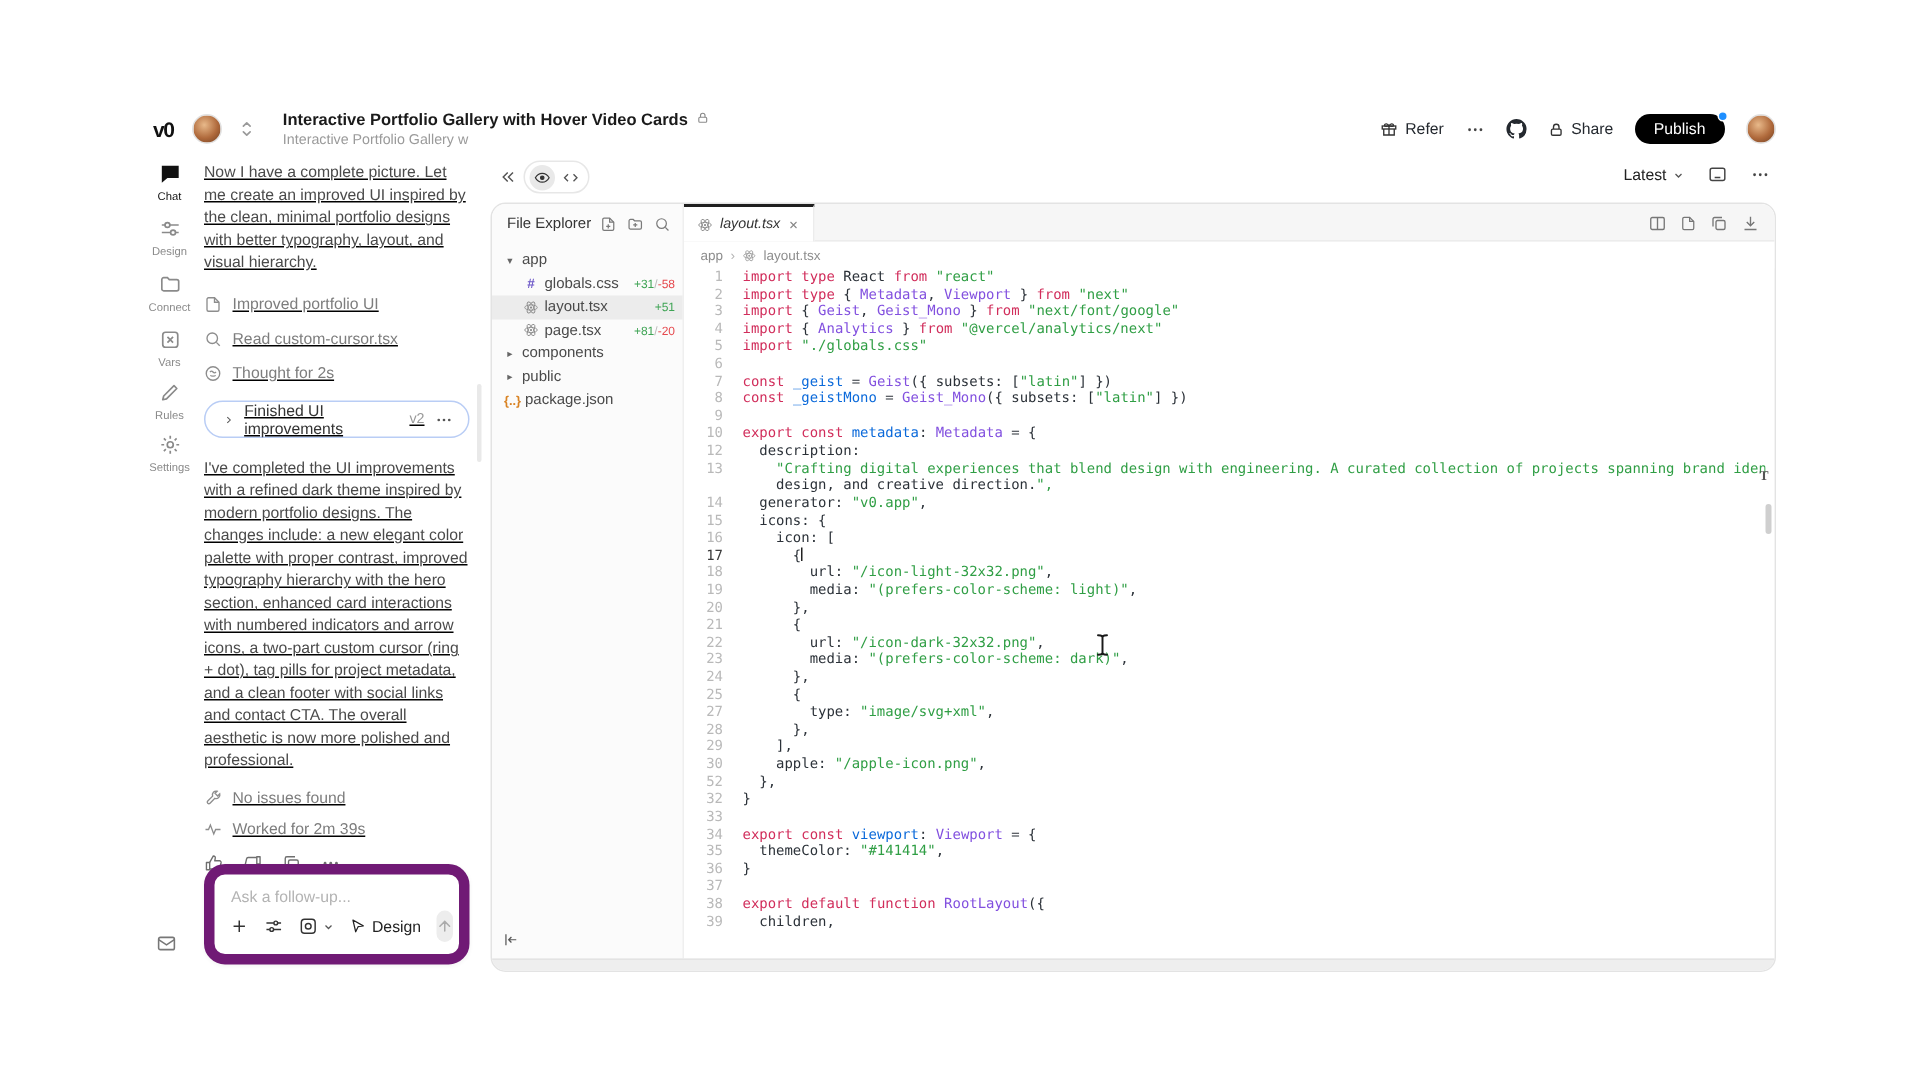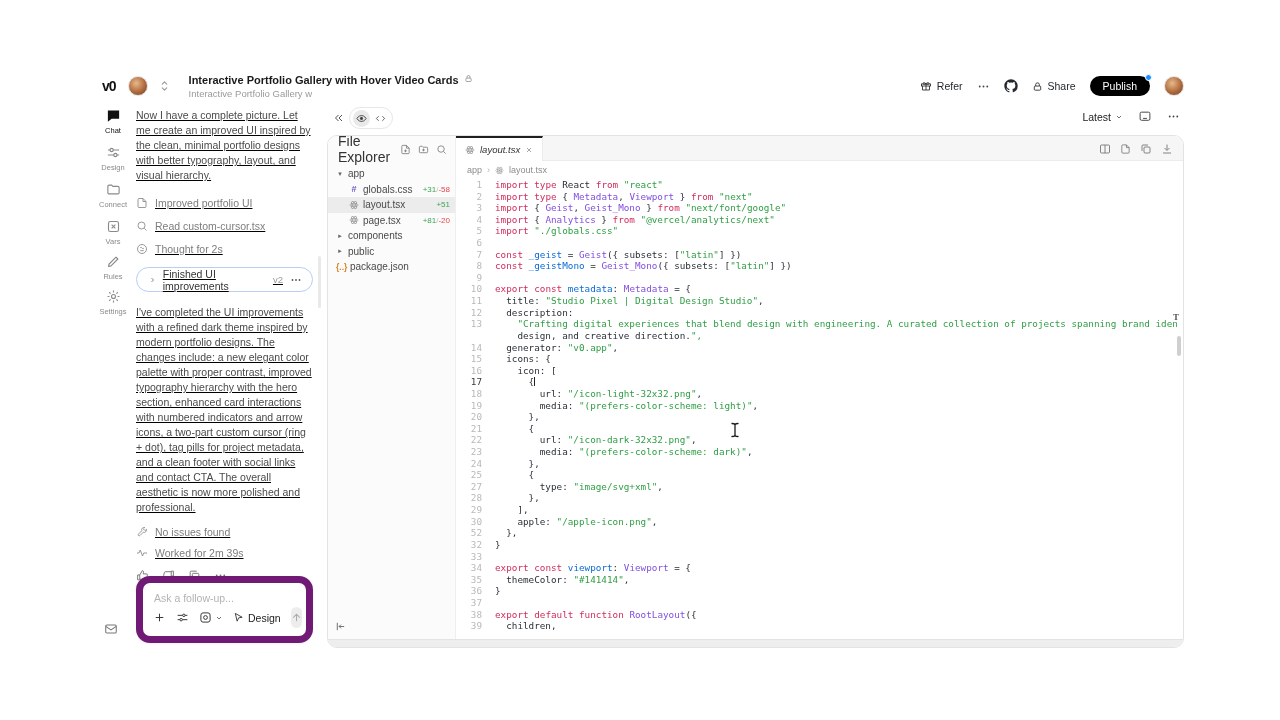--- a/index.html
+++ b/index.html
@@ -55,21 +55,21 @@
   .ws-eye { width:17px; height:17px; border-radius:50%; background:#e9e9e9; display:flex; align-items:center; justify-content:center; color:#333; }
   .ws-code { width:17px; height:17px; display:flex; align-items:center; justify-content:center; color:#555; }
   .ws-top-right { position:absolute; top:110px; right:100px; display:flex; align-items:center; gap:15px; color:#444; }
   .latest { display:flex; align-items:center; gap:4px; font-size:10.5px; color:#222; }
 
   
   .ws-card { position:absolute; left:327px; top:135px; width:857px; height:513px; border:1px solid #e3e3e3; border-radius:10px; background:#fff; overflow:hidden; }
 
   .fx { position:absolute; left:0; top:0; width:128px; bottom:8px; background:#fbfbfb; border-right:1px solid #efefef; }
   .fx-head { display:flex; align-items:center; height:26px; padding:0 8px 0 10px; }
-  .fx-title { font-size:14px; color:#333; flex:1; }
+  .fx-title { font-size:10px; color:#333; flex:1; }
   .fx-head-icons { display:flex; gap:7px; color:#7a7a7a; }
   .fx-tree { margin-top:4px; font-size:10px; color:#4a4a4a; }
   .fx-row { display:flex; align-items:center; height:15.5px; gap:4px; padding-right:5px; }
   .fx-row.sel { background:#ececec; }
   .fx-name { white-space:nowrap; }
   .fx-diff { margin-left:auto; font-size:8px; white-space:nowrap; }
   .diff-add { color:#3fa455; }
   .diff-sep { color:#bbb; }
   .diff-del { color:#e5484d; }
   .fx-chevron { color:#666; font-size:7px; width:8px; text-align:center; }
@@ -544,24 +544,20 @@
         </div>
         <div class="cl">
           <span class="ln">9</span>
           <span class="lt"></span>
         </div>
         <div class="cl">
           <span class="ln">10</span>
           <span class="lt"><span class="tok-kw">export</span> <span class="tok-kw">const</span> <span class="tok-var">metadata</span>: <span class="tok-type">Metadata</span> = {</span>
         </div>
         <div class="cl">
-          <span class="ln">11</span>
-          <span class="lt">  title: <span class="tok-str">"Studio Pixel | Digital Design Studio"</span>,</span>
-        </div>
-        <div class="cl">
           <span class="ln">12</span>
           <span class="lt">  description:</span>
         </div>
         <div class="cl">
           <span class="ln">13</span>
           <span class="lt">    <span class="tok-str">"Crafting digital experiences that blend design with engineering. A curated collection of projects spanning brand identity, web</span></span>
         </div>
         <div class="cl">
           <span class="ln"></span>
           <span class="lt">    design, and creative direction.<span class="tok-str">",</span></span>

